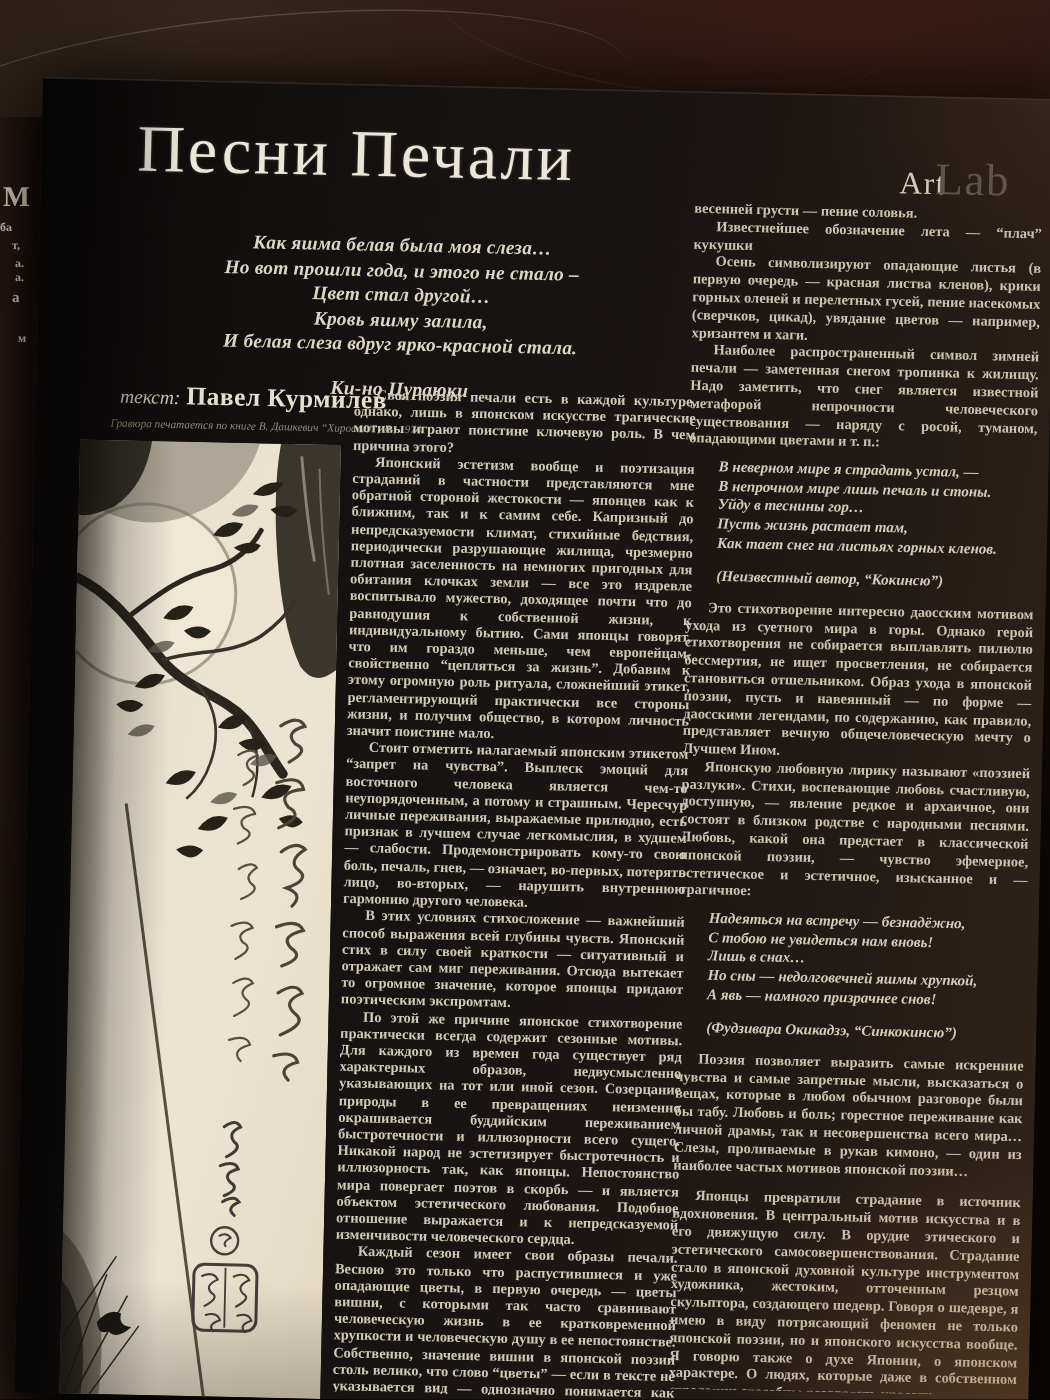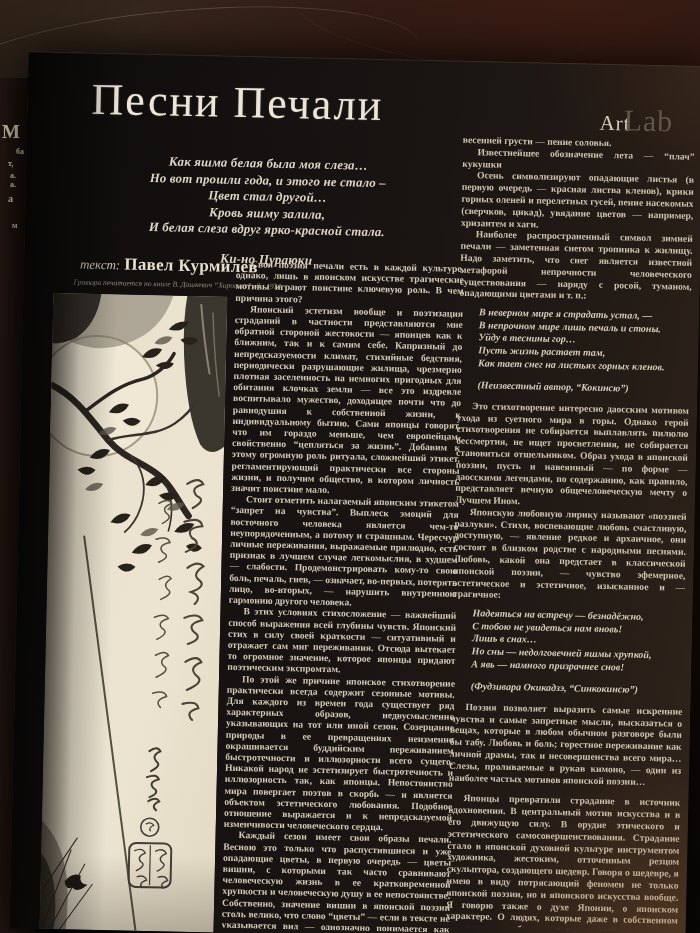--- a/index.html
+++ b/index.html
@@ -16,21 +16,21 @@
     transform:rotate(-5deg); pointer-events:none;}
   .scratch2{position:absolute; left:290px; top:-30px; width:300px; height:90px;
     border-bottom:1px solid rgba(200,190,175,.10); border-radius:50%;
     transform:rotate(8deg); pointer-events:none;}
 
   
   .prev{position:absolute; left:0; top:78px; width:58px; height:855px;
     background:linear-gradient(90deg,#231612 0%, #160f0b 38%, #080605 76%, #000 100%);}
   .fr{position:absolute; color:#c8bfab; font-weight:bold; line-height:1;}
   .f0{left:2px; top:44px; font-size:19px;}
-  .f1{left:16px; top:70px; font-size:8px;}
+  .f1{left:0; top:70px; font-size:8px;}
   .f2{left:8px;  top:82px; font-size:8px;}
   .f3{left:10px; top:94px; font-size:8px;}
   .f4{left:10px; top:103px; font-size:8px;}
   .f5{left:8px;  top:116px; font-size:10px;}
   .f6{left:12px; top:144px; font-size:8px;}
 
   
   .page{position:absolute; left:28px; top:52px; width:676px; height:876px;
     transform:rotate(1.25deg); transform-origin:30px 30px;
     background:linear-gradient(97deg,#0d0b0a 0%, #141110 30%, #1a1513 55%, #221a15 78%, #30241b 100%);

